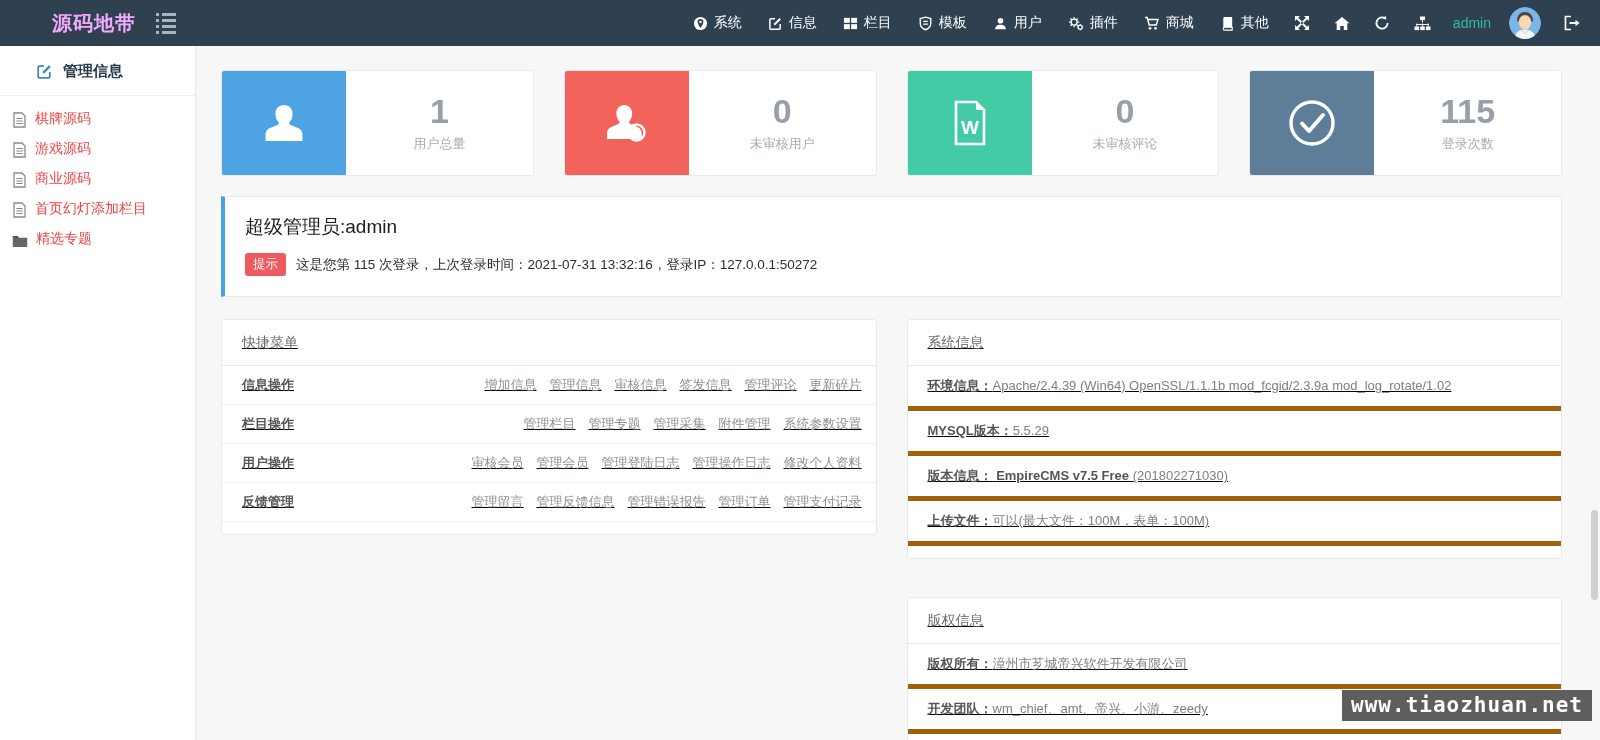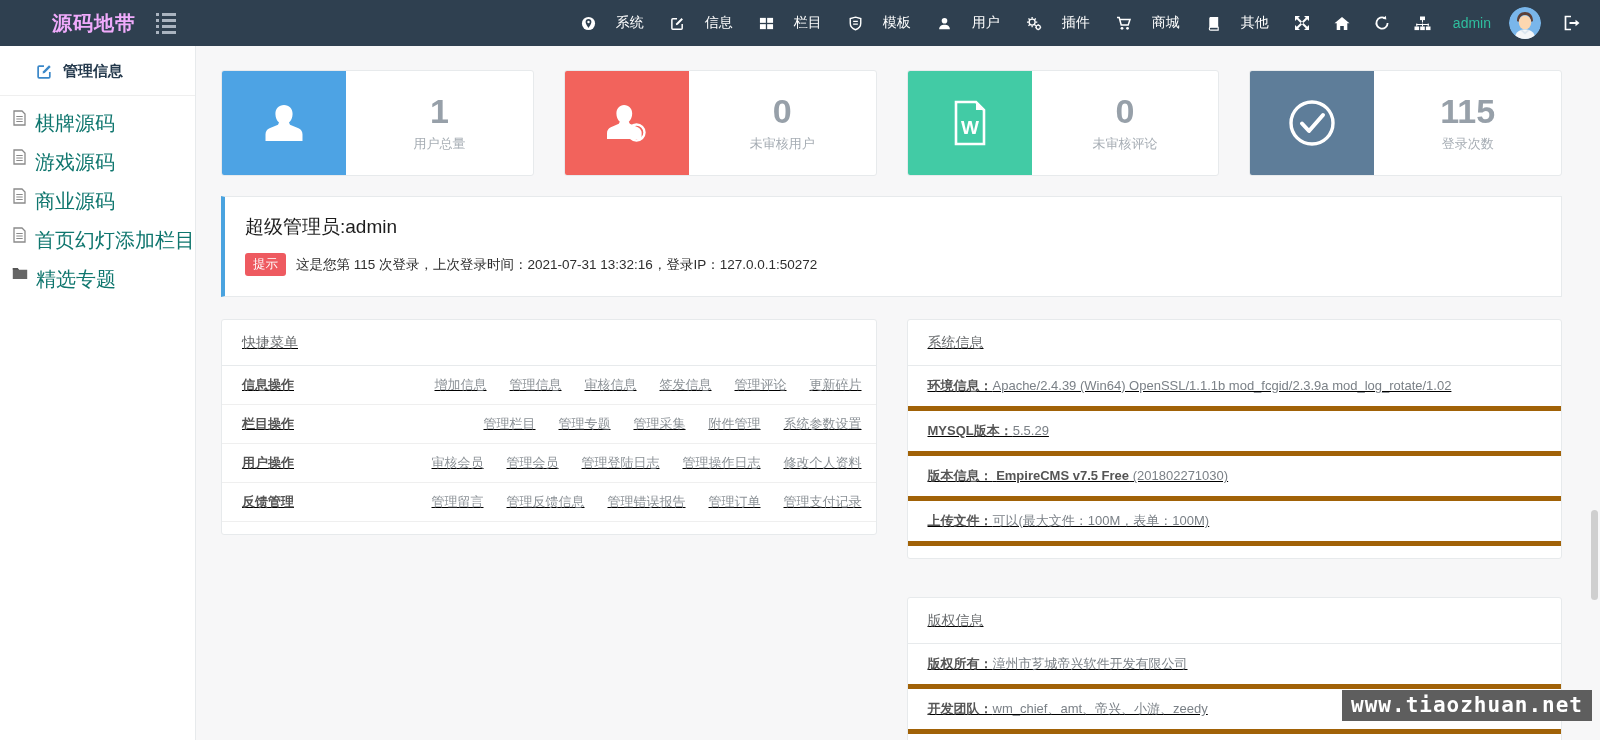--- a/index.html
+++ b/index.html
@@ -7,32 +7,32 @@
   body { font-family:"Liberation Sans","DejaVu Sans",sans-serif; background:#f7f7f8; display:flex; flex-direction:column; }
 
   
   .topbar { height:46px; background:#2f4050; display:flex; align-items:center; flex:0 0 46px; }
   .logo { font-size:20px; font-weight:bold; color:#f0abfc; padding:0 14px; letter-spacing:1px; width:150px;text-align:right; }
   .hamburger { display:flex; flex-direction:column; gap:3px; padding:6px; cursor:pointer; }
   .hamburger .bar { display:flex; gap:3px; align-items:center; }
   .hamburger .dot { width:3px; height:3px; background:#aab4c0; }
   .hamburger .line { width:14px; height:3px; background:#aab4c0; }
   .nav { margin-left:auto; display:flex; align-items:center; height:100%; }
-  .nav-item { display:flex; align-items:center; gap:20px; padding:0 13px; color:#fff; font-size:14px; height:100%; cursor:pointer; }
+  .nav-item { display:flex; align-items:center; gap:6px; padding:0 13px; color:#fff; font-size:14px; height:100%; cursor:pointer; }
   .icon-btn { padding:0 12px; display:flex; align-items:center; height:100%; cursor:pointer; }
   .admin-name { color:#2fbf9f; font-size:14px; padding:0 10px; cursor:pointer; }
   .avatar { width:32px; height:32px; border-radius:50%; overflow:hidden; margin:0 8px; cursor:pointer; flex:0 0 32px; }
   .logout { padding:0 20px 0 14px; }
 
   
   .shell { flex:1; display:flex; min-height:0; }
   .sidebar { width:196px; background:#fff; border-right:1px solid #e7eaec; }
   .side-header { display:flex; align-items:center; gap:10px; padding:16px 0 14px 36px; font-size:15px; font-weight:bold; color:#253a4d; border-bottom:1px solid #efefef; cursor:pointer; }
   .side-list { padding:8px 0; }
-  .side-item { display:flex; align-items:flex-start; gap:8px; padding:6px 0 6px 12px; font-size:20px; color:#0f766e; cursor:pointer; }
+  .side-item { display:flex; align-items:flex-end; gap:8px; padding:6px 0 6px 12px; font-size:14px; color:#ef4444; cursor:pointer; }
 
   .main { flex:1; position:relative; padding:24px 38px 0 25px; background:#f7f7f8; overflow:hidden; }
 
   
   .stats { display:flex; gap:30px; }
   .stat-card { flex:1; height:106px; display:flex; background:#fff; border:1px solid #e7eaec; border-radius:3px; overflow:hidden; }
   .stat-icon { width:124px; display:flex; align-items:center; justify-content:center; flex:0 0 124px; }
   .stat-body { flex:1; display:flex; flex-direction:column; align-items:center; justify-content:center; }
   .stat-value { font-size:34px; font-weight:bold; color:#97a0a9; line-height:1.1; }
   .stat-label { font-size:13px; color:#a6adb4; margin-top:4px; }
@@ -43,21 +43,21 @@
   .welcome-line { margin-top:13px; display:flex; align-items:center; gap:10px; font-size:13.5px; color:#2e2e2e; }
   .badge { background:#ee5a60; color:#fff; font-size:12.5px; padding:3px 8px; border-radius:3px; }
 
   
   .cols { display:flex; gap:30px; margin-top:22px; align-items:flex-start; }
   .col { flex:1; min-width:0; }
   .panel { background:#fff; border:1px solid #e7eaec; border-radius:3px; padding-bottom:12px;text-decoration:underline; }
   .panel-title { padding:14px 20px 13px; font-size:14px; color:#676a6c; border-bottom:1px solid #e7eaec; }
   .qm-row { display:flex; justify-content:space-between; align-items:center; padding:10px 14px 10px 20px; border-bottom:1px solid #efefef; font-size:13px; }
   .qm-label { font-weight:bold; color:#555; white-space:nowrap; }
-  .qm-links { display:flex; gap:23px; color:#8b9196; white-space:nowrap; }
+  .qm-links { display:flex; gap:13px; color:#8b9196; white-space:nowrap; }
   .qm-links span { cursor:pointer; }
   .si-row { padding:11px 20px; font-size:13px; color:#7b8187; border-bottom:5px solid #a16207; }
   .si-label { font-weight:bold; color:#555; }
   .si-strong { font-weight:bold; color:#555; }
   .panel + .panel { margin-top:38px; }
 
   
   .watermark { position:absolute; right:8px; bottom:19px; background:#5e5e5e; color:#fff; font-family:"DejaVu Sans Mono","Liberation Mono",monospace; font-size:21px; font-weight:bold; padding:3px 9px 4px; letter-spacing:1px; z-index:10; }
   .scroll-thumb { position:absolute; right:2px; top:510px; width:7px; height:90px; background:#cfcfcf; border-radius:4px; }
 

